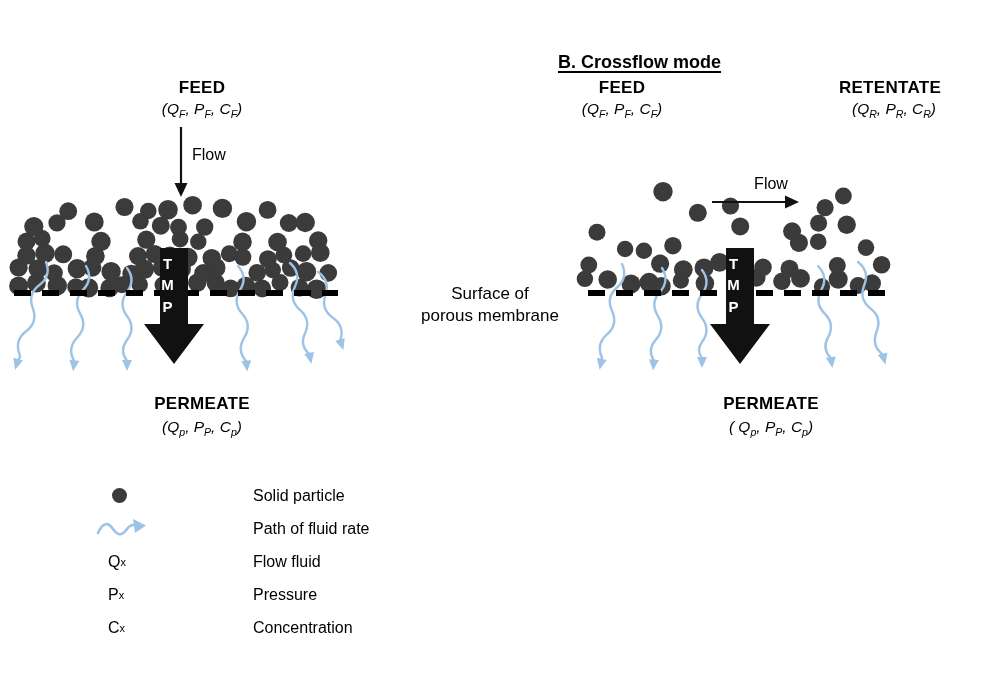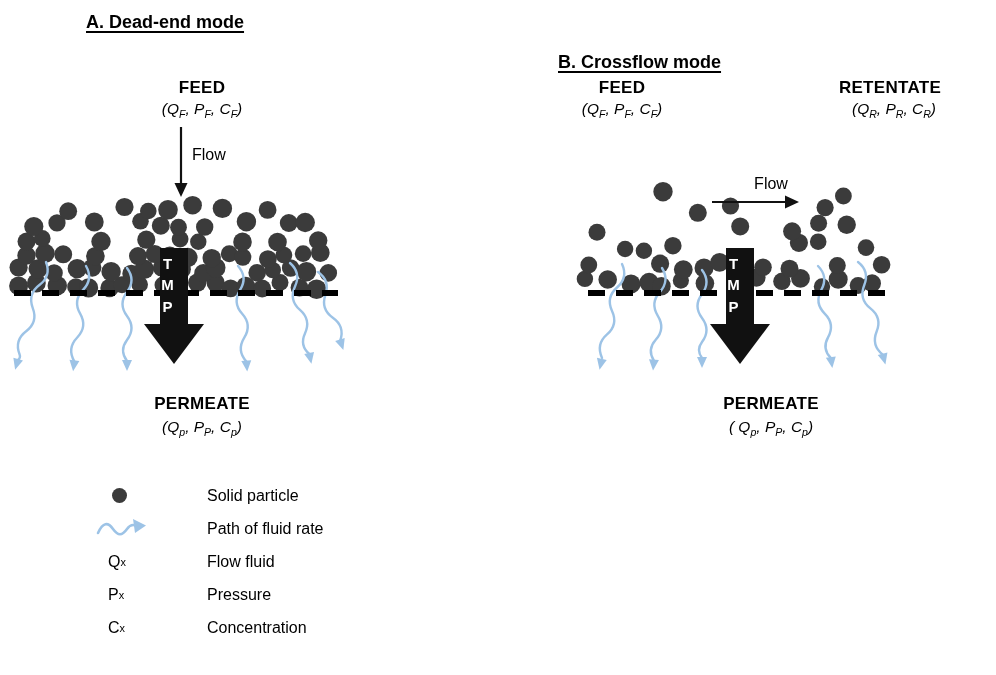--- a/index.html
+++ b/index.html
@@ -16,21 +16,21 @@
   sub{font-size:0.68em;}
   .membrane-caption{font-size:17px; text-align:center; white-space:pre-line; line-height:1.32;}
   .ink-stroke{stroke:var(--ink); stroke-width:2.2; fill:none;}
   .ink-fill{fill:var(--ink);}
   .tmp-arrow{position:absolute; z-index:3; width:60px; display:flex; flex-direction:column; align-items:center;}
   .tmp-shaft{width:28px; height:76px; background:var(--ink); display:flex; padding-top:5px;}
   .tmp-text{width:15px; color:#fff; font-weight:bold; font-size:15px; line-height:1.42; text-align:center; word-break:break-all;}
   .tmp-head{width:0; height:0; border-left:30px solid transparent; border-right:30px solid transparent; border-top:40px solid var(--ink);}
   .legend{position:absolute; left:95px; top:479px; z-index:2; display:grid; grid-template-columns:112px auto; grid-auto-rows:33px; align-items:center;}
   .legend-sym{display:flex; align-items:center; height:100%;}
-  .legend-label{font-size:16px;}
+  .legend-label{font-size:16px;margin-left:46px;}
   .legend-sym-text{font-size:16px; padding-left:13px;}
   .particle-dot{width:15px; height:15px; border-radius:50%; background:var(--particle); margin-left:17px;}
   .wavy-icon{margin-left:1px;}
 </style>
 </head>
 <body>
 
 <div class="canvas">
 
   <svg class="overlay" width="996" height="675" viewBox="0 0 996 675">
@@ -203,21 +203,20 @@
     <g>
       <line class="ink-stroke" x1="181" y1="127" x2="181" y2="184"></line>
       <polygon class="ink-fill" points="181,197 174.5,183 187.5,183"></polygon>
     </g>
     <g>
       <line class="ink-stroke" x1="712" y1="202" x2="786" y2="202"></line>
       <polygon class="ink-fill" points="799,202 785,195.5 785,208.5"></polygon>
     </g>
   </svg>
 
-  <div class="lbl panel-title" style="left:86px; top:12px;">A. Dead-end mode</div>
   <div class="lbl stream-label centered" style="left:177px; top:78px;">FEED</div>
   <div class="lbl params centered" style="left:177px; top:100px;">(Q<sub>F</sub>, P<sub>F</sub>, C<sub>F</sub>)</div>
   <div class="lbl flow-label" style="left:192px; top:146px;">Flow</div>
 
   <div class="tmp-arrow" style="left:144px; top:248px;">
     <div class="tmp-shaft">
       <div class="tmp-text">TMP</div>
     </div>
     <div class="tmp-head"></div>
   </div>
@@ -235,20 +234,22 @@
   <div class="tmp-arrow" style="left:710px; top:248px;">
     <div class="tmp-shaft">
       <div class="tmp-text">TMP</div>
     </div>
     <div class="tmp-head"></div>
   </div>
 
   <div class="lbl stream-label centered" style="left:746px; top:394px;">PERMEATE</div>
   <div class="lbl params centered" style="left:746px; top:418px;">( Q<sub>p</sub>, P<sub>P</sub>, C<sub>p</sub>)</div>
 
+  <div class="lbl membrane-caption centered" style="left:465px; top:283px;">Surface of
+porous membrane</div>
 
   <div class="legend">
     <div class="legend-sym">
       <span class="particle-dot"></span>
     </div>
     <div class="legend-label">Solid particle</div>
 
     <div class="legend-sym">
       <svg class="wavy-icon" width="54" height="24" viewBox="0 0 54 24">
         <path d="M2 16 C7 5 12 5 17 12 C22 19 26 19 31 12 C33.5 8.5 36 7.5 38.5 8.2" fill="none" style="stroke:var(--fluid)" stroke-width="2.6" stroke-linecap="round"></path>

